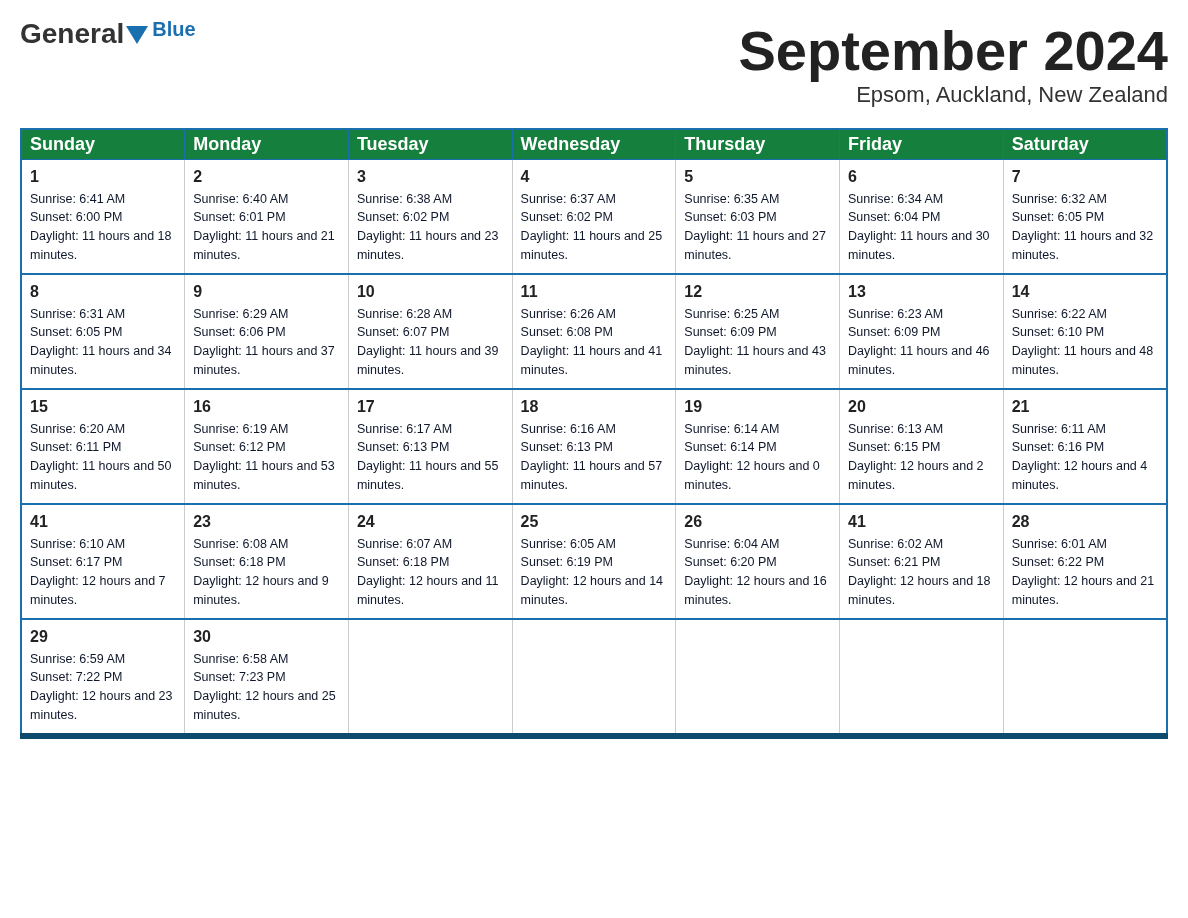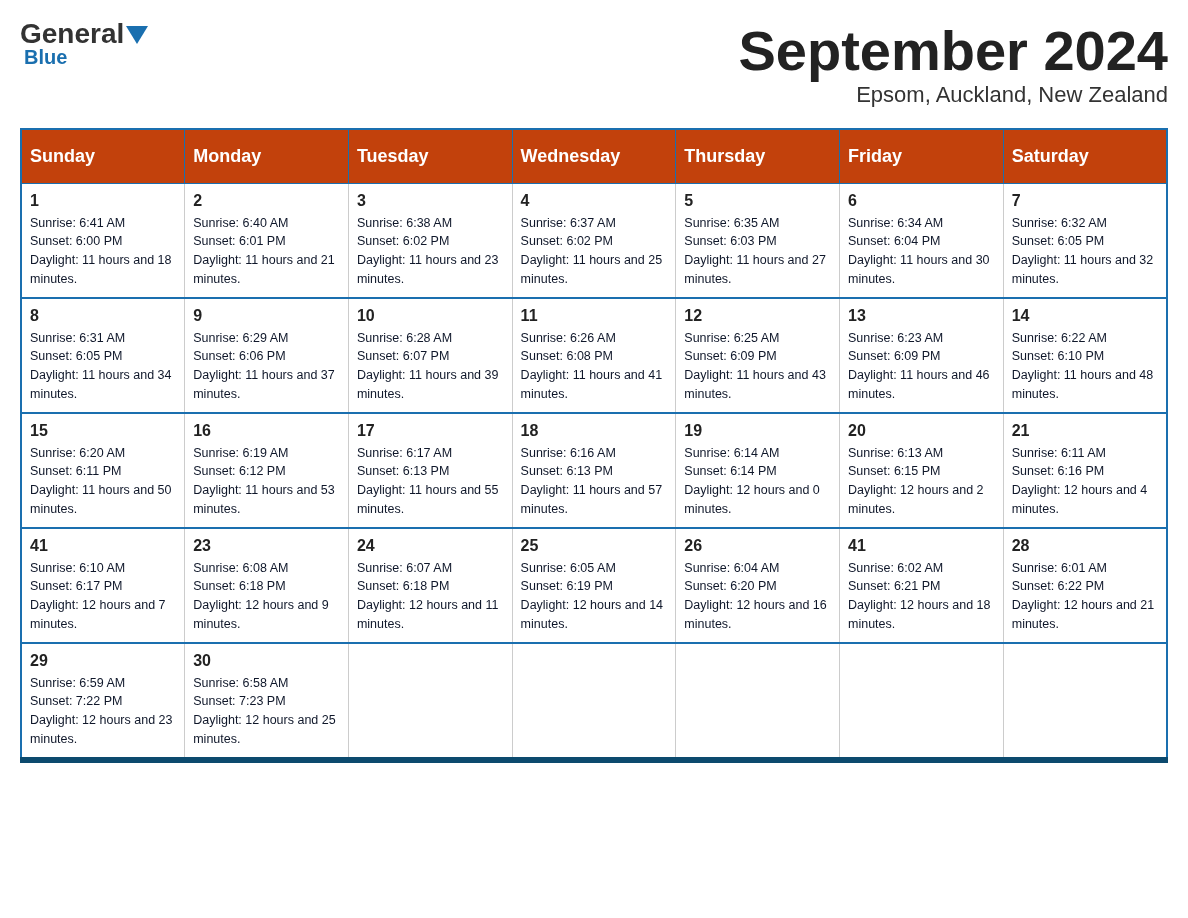--- a/index.html
+++ b/index.html
@@ -11,21 +11,21 @@
       min-height: 918px;
     }
     .header {
       display: flex;
       justify-content: space-between;
       align-items: flex-start;
       margin-bottom: 20px;
     }
     .logo {
       display: flex;
-      flex-direction: column;
+      flex-direction: row;
       align-items: flex-start;
     }
     .logo-text {
       font-size: 28px;
       font-weight: bold;
       color: #333;
       line-height: 1;
     }
     .logo-line2 {
       color: #1a6faf;
@@ -46,25 +46,25 @@
     .location {
       font-size: 22px;
       color: #333;
     }
     .calendar {
       width: 100%;
       border-collapse: collapse;
       border: 2px solid #1a6faf;
     }
     .calendar th {
-      background-color: #c2410c;
+      background-color: #15803d;
       color: #fff;
       font-size: 18px;
       font-weight: bold;
-      padding: 16px 8px;
+      padding: 4px 8px;
       text-align: left;
       border: 1px solid #1a6faf;
     }
     .calendar td {
       vertical-align: top;
       padding: 8px;
       border: 1px solid #ccc;
       width: 14.28%;
       font-size: 13px;
       color: #333;

